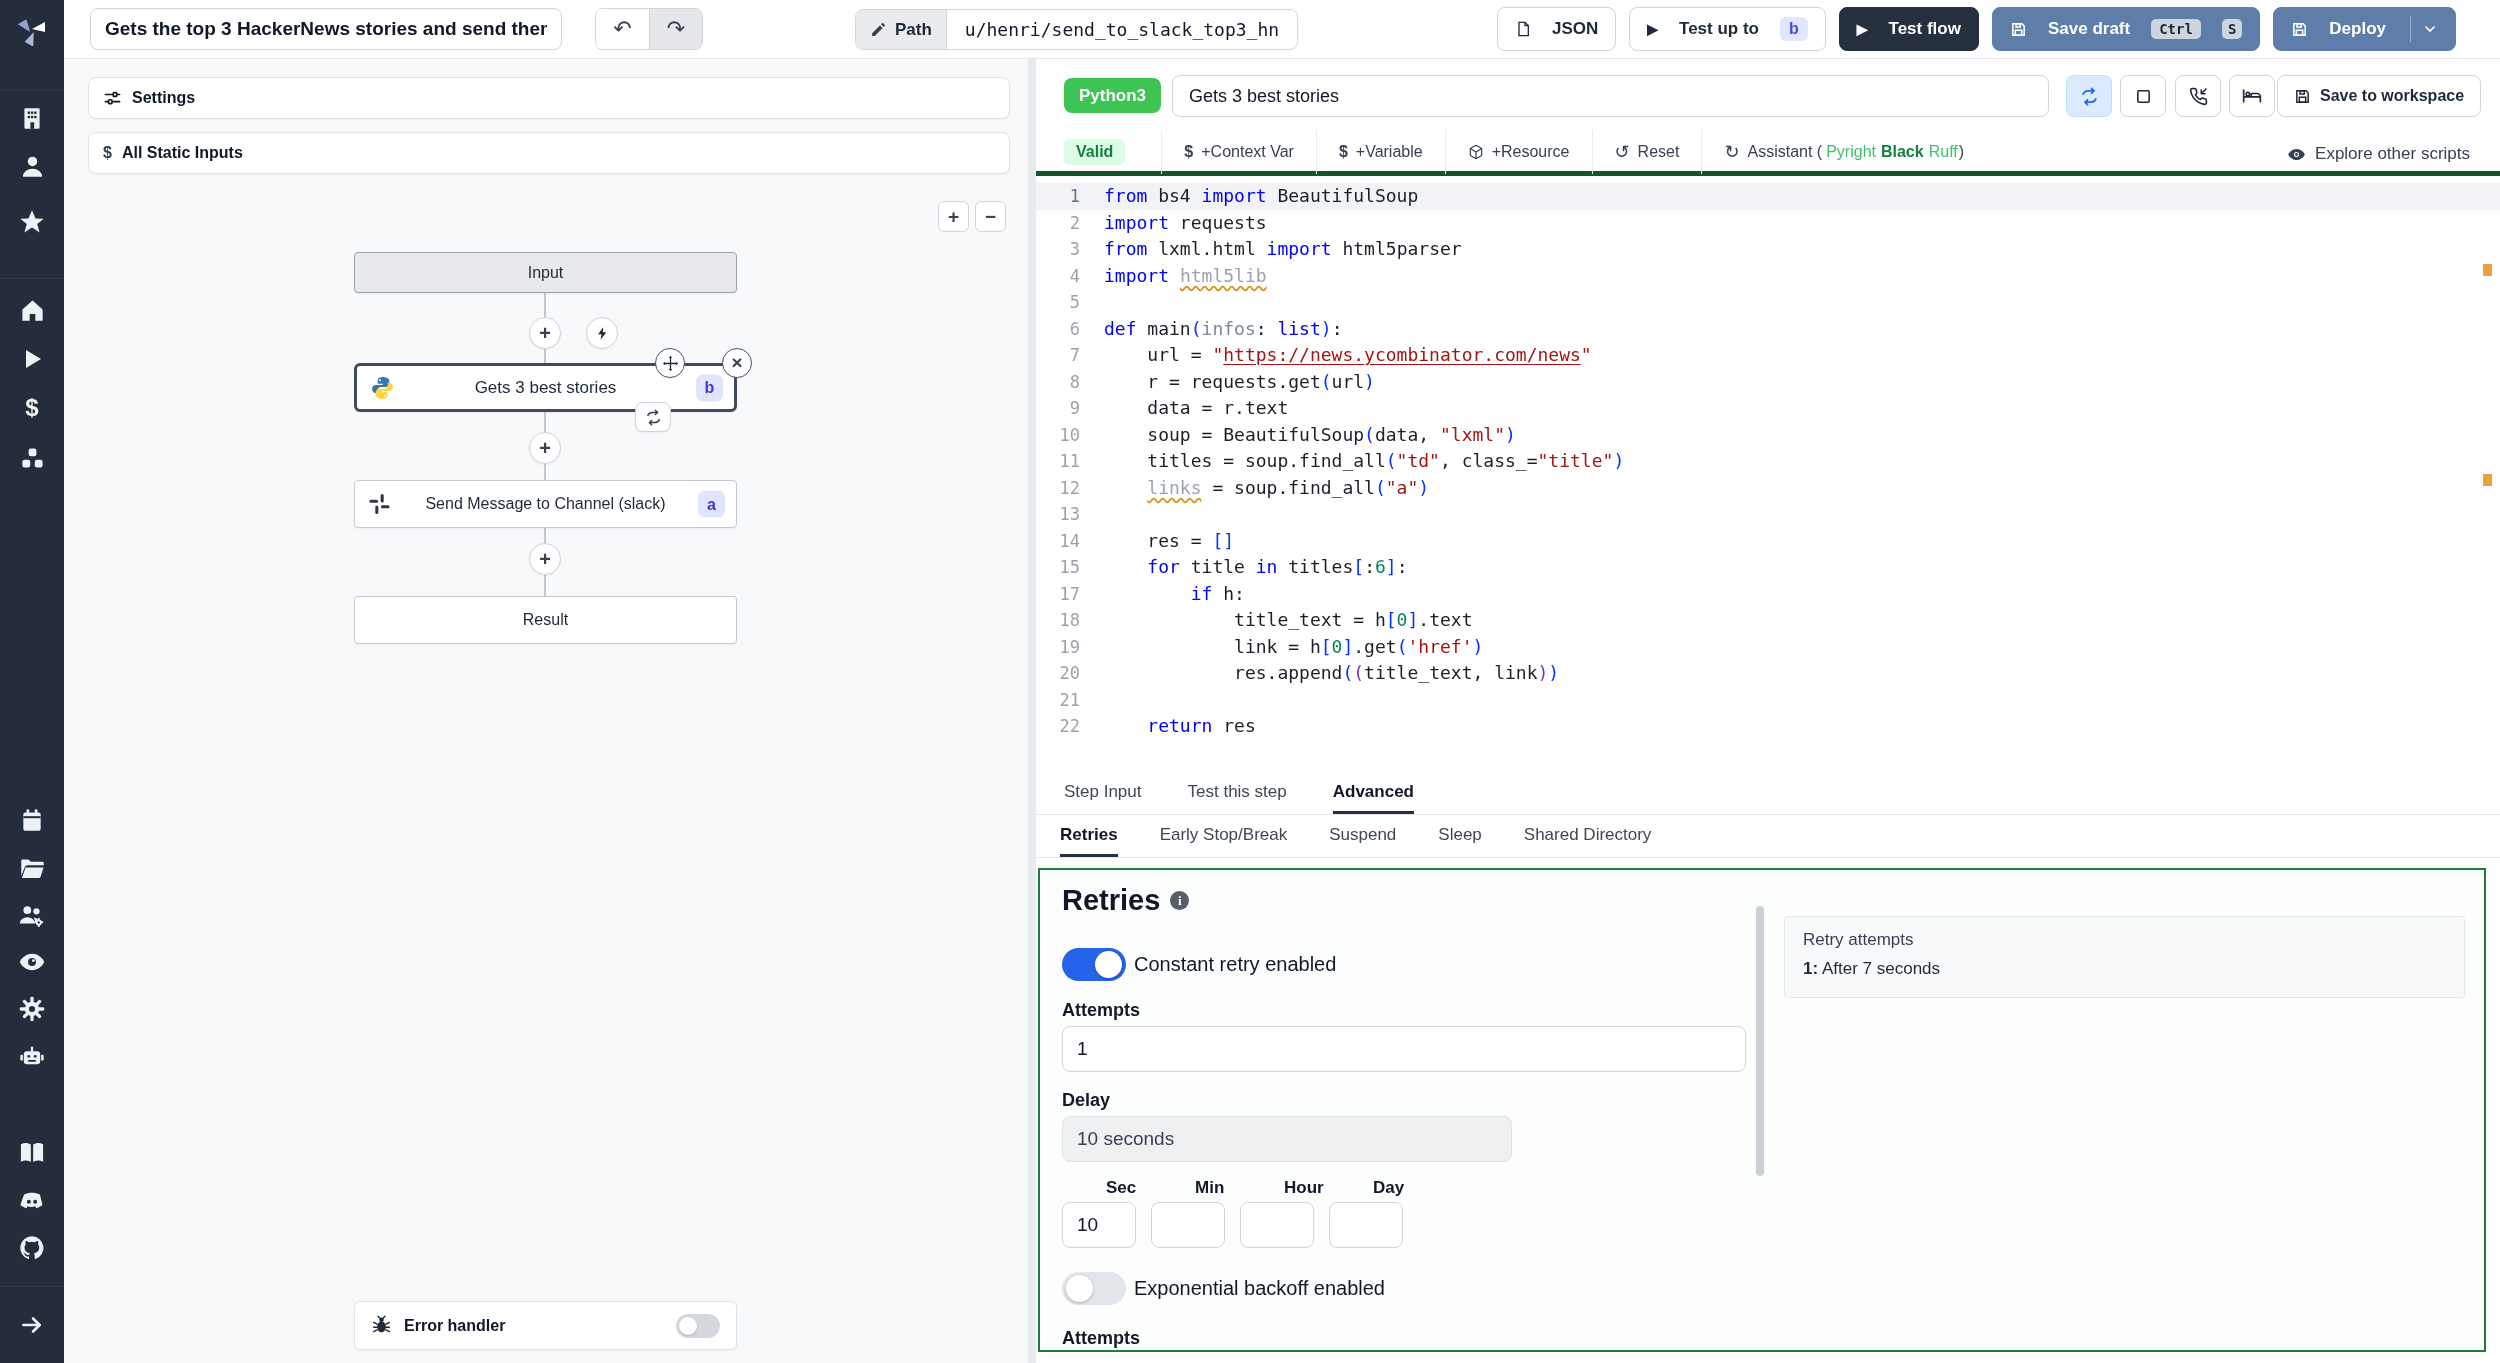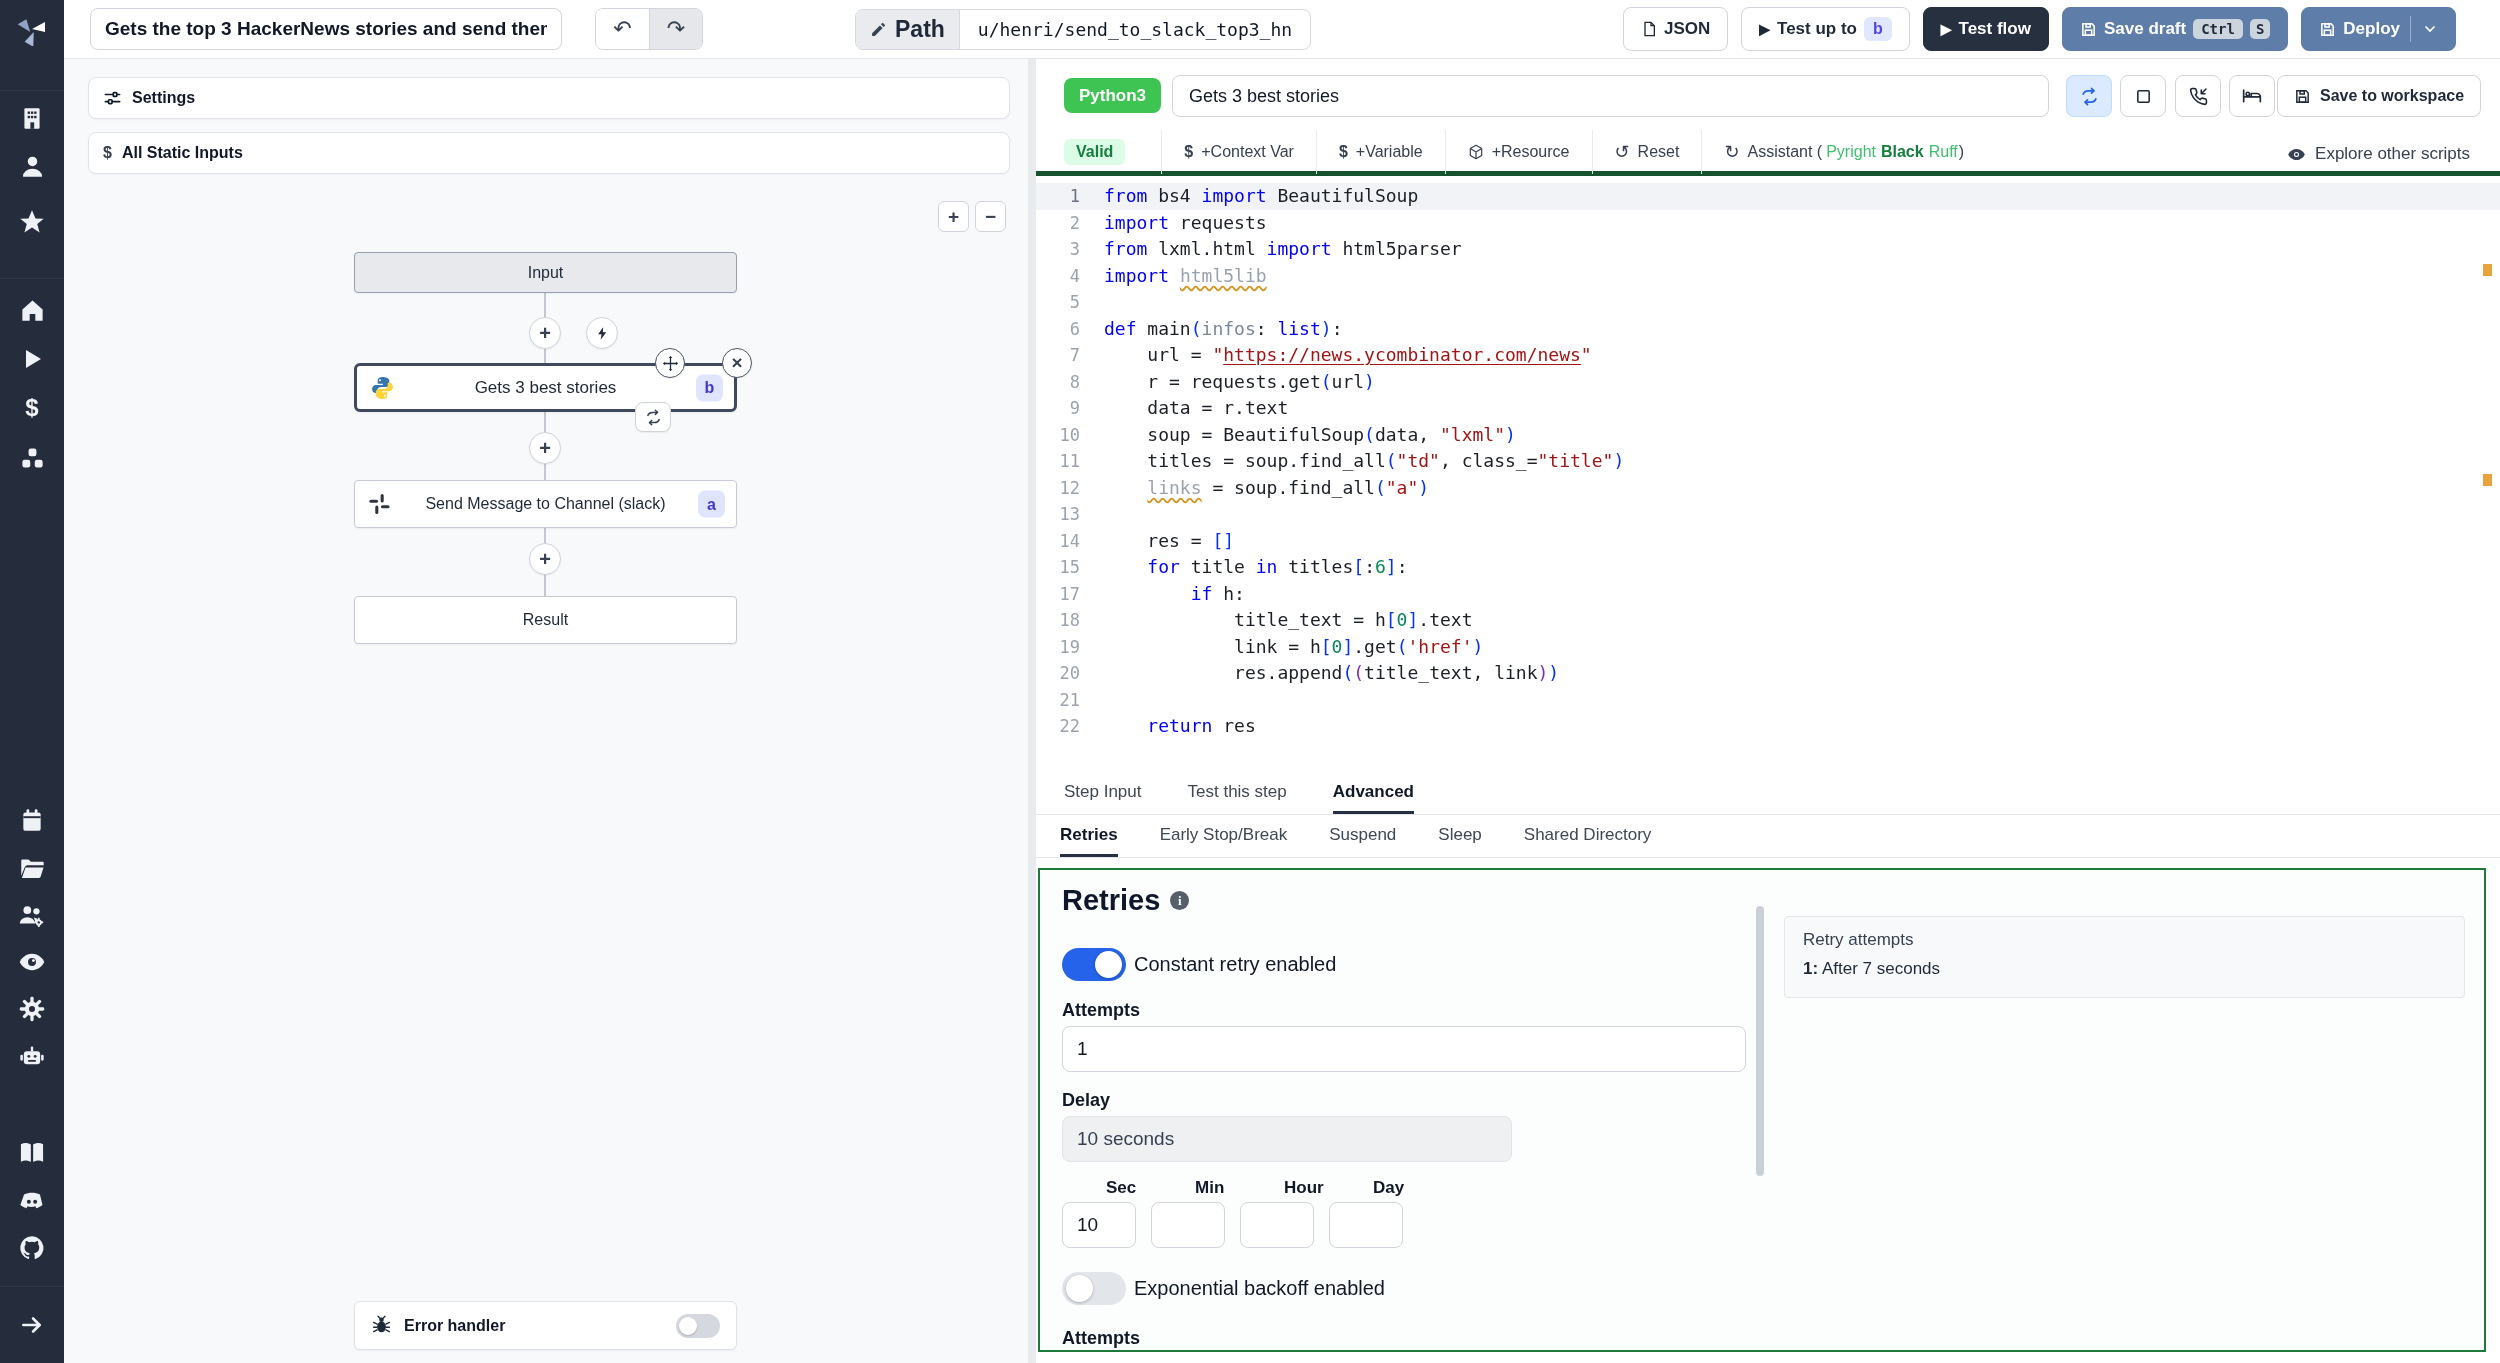--- a/index.html
+++ b/index.html
@@ -17,24 +17,24 @@
   
   .topbar{position:absolute;left:64px;top:0;width:2436px;height:59px;background:#fff;border-bottom:1px solid #e5e7eb;z-index:20;}
   .flow-title{position:absolute;left:26px;top:8px;width:472px;height:42px;border:1px solid #d1d5db;border-radius:8px;
               font-family:"Liberation Sans",sans-serif;font-weight:bold;font-size:19px;color:#111827;padding:0 14px;outline:none;}
   .undo-group{position:absolute;left:531px;top:8px;height:42px;display:flex;border:1px solid #d1d5db;border-radius:8px;overflow:hidden;}
   .undo-btn{width:53px;height:100%;display:flex;align-items:center;justify-content:center;background:#fff;border:none;
             font-size:22px;color:#374151;cursor:pointer;}
   .undo-btn.pressed{background:#e5e7eb;border-left:1px solid #d1d5db;}
   .path-group{position:absolute;left:791px;top:9px;height:41px;display:flex;align-items:stretch;border:1px solid #d5d9df;border-radius:8px;background:#fff;overflow:hidden;}
   .path-chip{display:flex;align-items:center;gap:8px;background:#e9ebef;padding:0 14px;border-right:1px solid #d5d9df;
-             font-weight:bold;font-size:23px;color:#1f2937;}
+             font-weight:bold;font-size:17px;color:#1f2937;}
   .path-value{display:flex;align-items:center;padding:0 18px;min-width:330px;font-family:"DejaVu Sans Mono",monospace;font-size:18px;color:#111827;}
   .topbar-right{position:absolute;right:44px;top:7px;height:44px;display:flex;gap:13px;align-items:center;}
-  .btn{height:44px;display:flex;align-items:center;gap:7px;border-radius:8px;padding:0 17px;font-size:17px;font-weight:bold;
+  .btn{height:44px;display:flex;align-items:center;gap:21px;border-radius:8px;padding:0 17px;font-size:17px;font-weight:bold;
        border:1px solid #d1d5db;background:#fff;color:#1f2937;cursor:pointer;}
   .btn .tri{font-size:14px;}
   .btn-dark{background:#27303f;border-color:#27303f;color:#fff;}
   .btn-steel{background:#5e7ea9;border-color:#5e7ea9;color:#fff;}
   .kbd{background:#ccd4de;color:#1f2937;border-radius:5px;padding:2px 8px;font-size:14px;font-weight:bold;font-family:"DejaVu Sans Mono",monospace;}
   .kbd.sq{padding:2px 6px;}
   .badge-ind{background:#e0e7ff;color:#4f46e5;border-radius:6px;padding:3px 9px;font-size:16px;font-weight:bold;}
   .deploy-chev{border-left:1px solid rgba(255,255,255,.4);padding-left:11px;margin-left:3px;height:26px;display:flex;align-items:center;}
 
   

